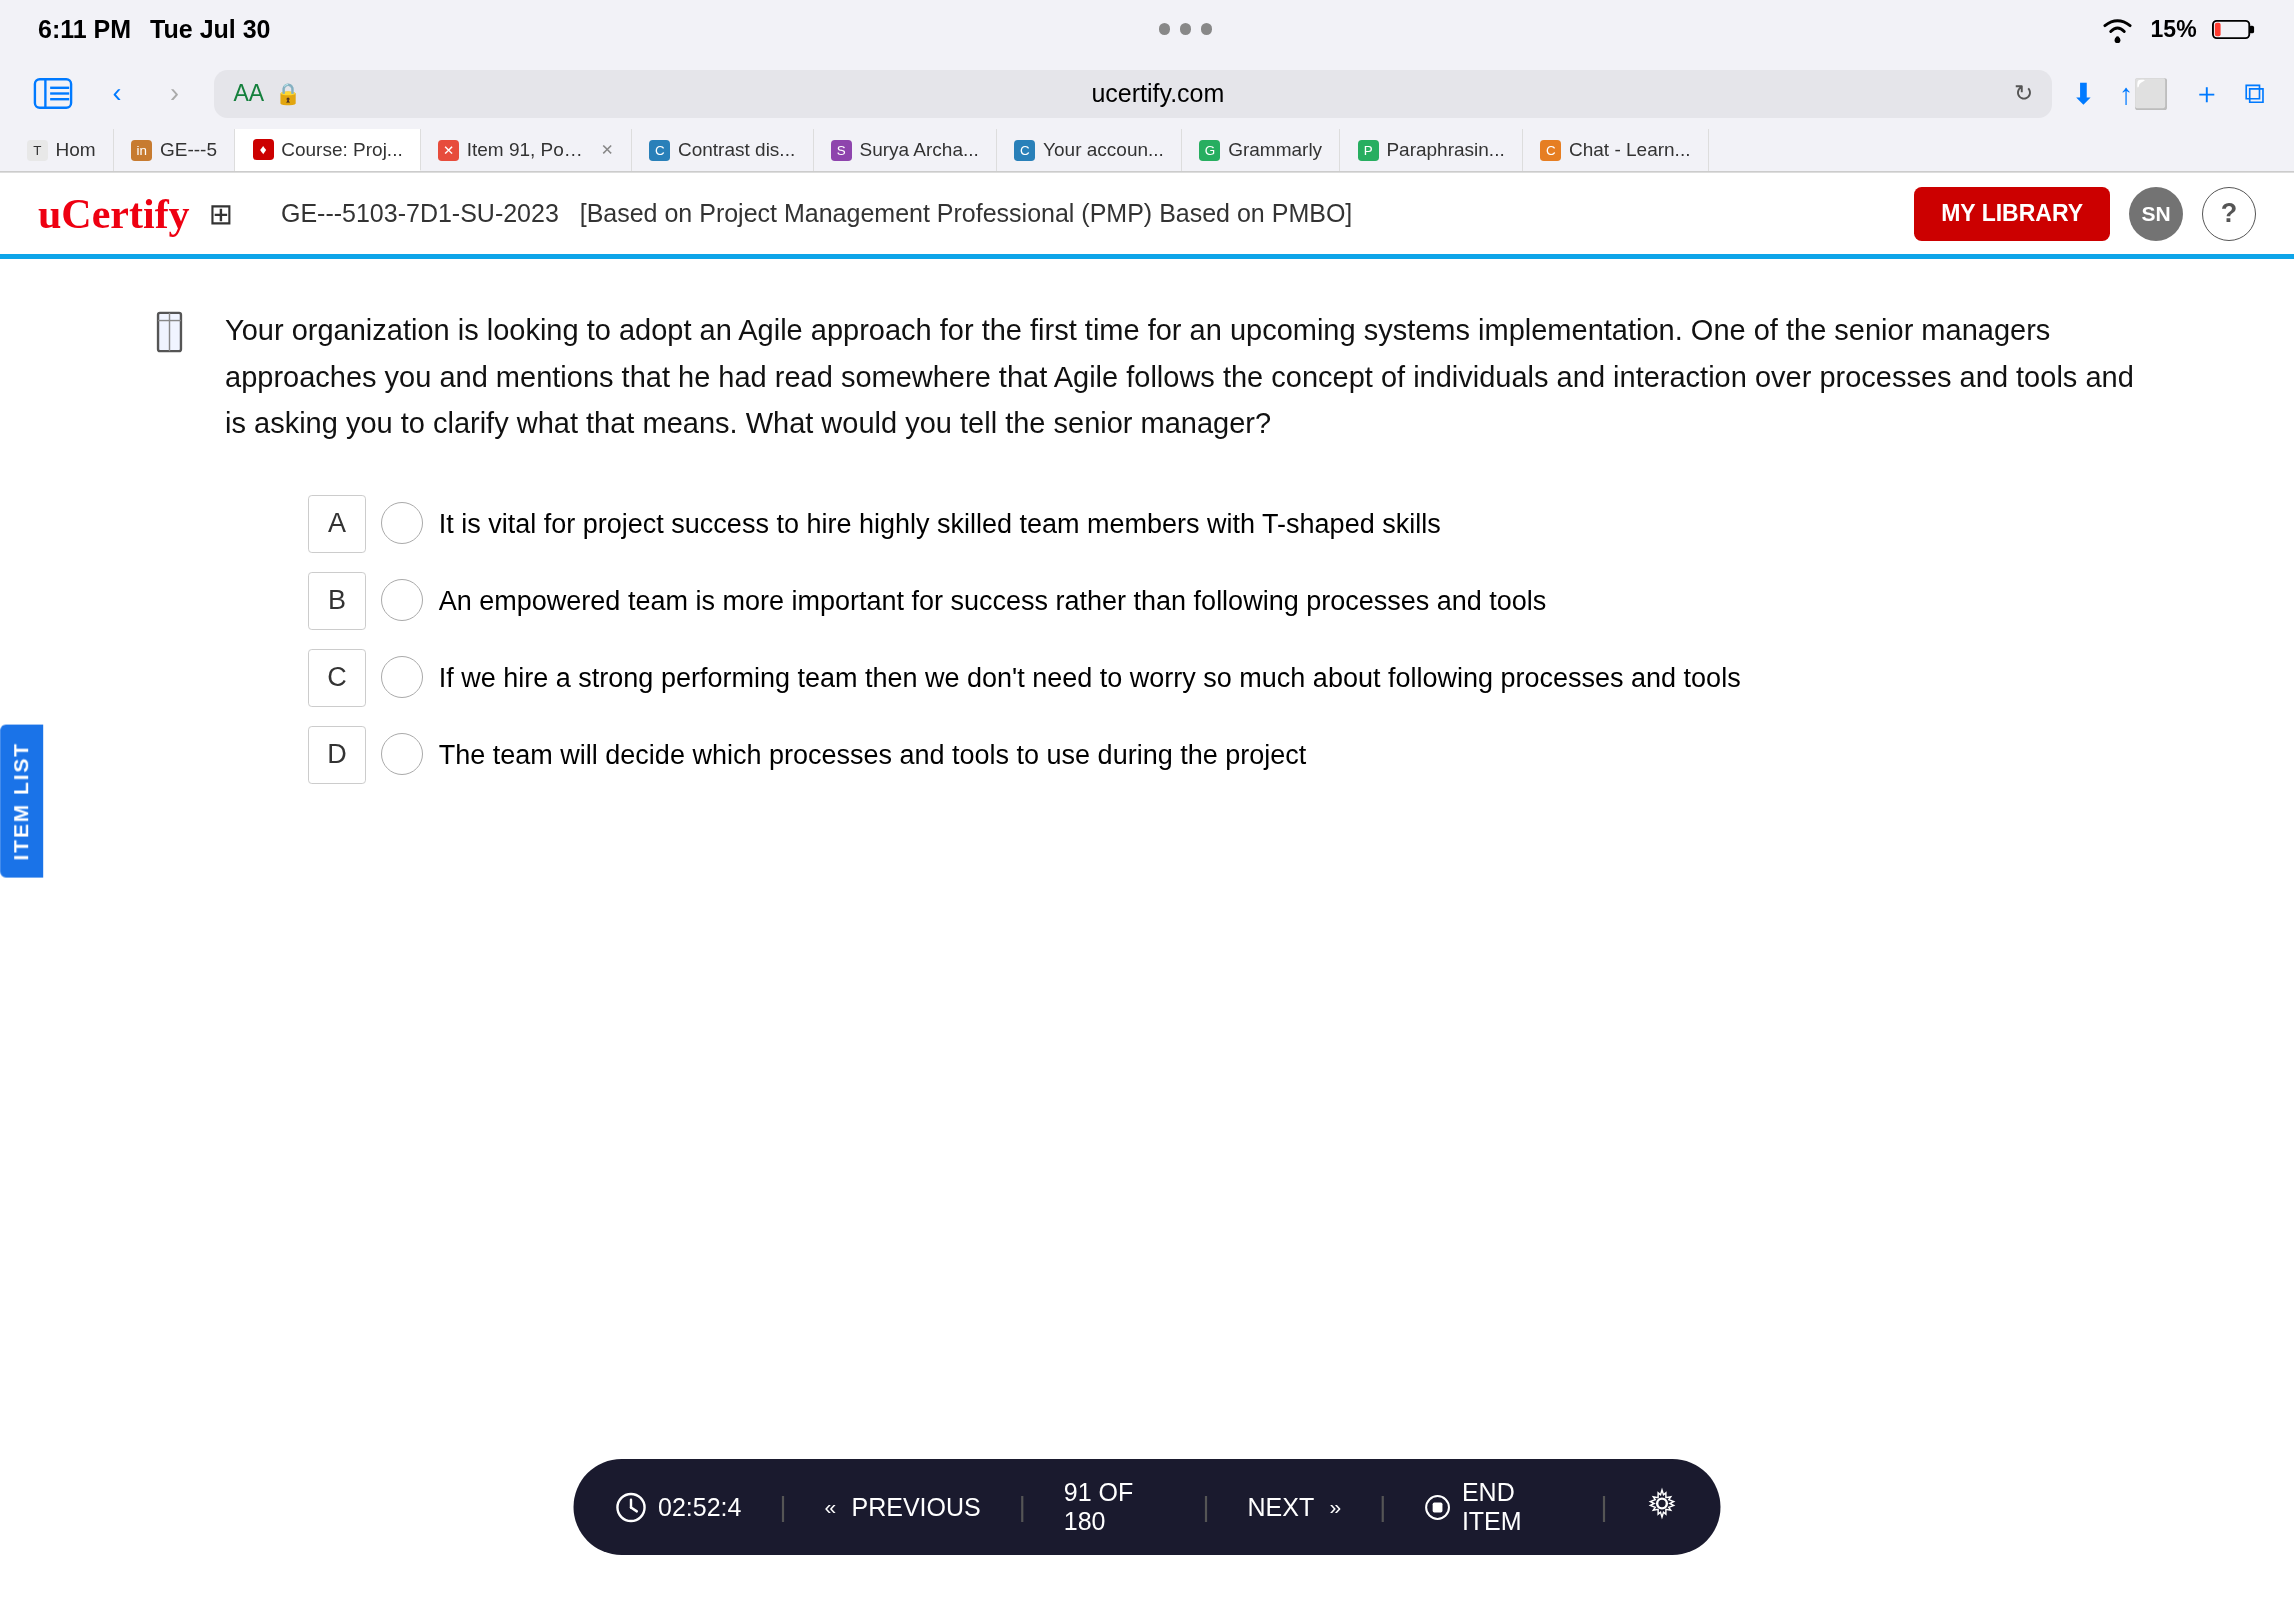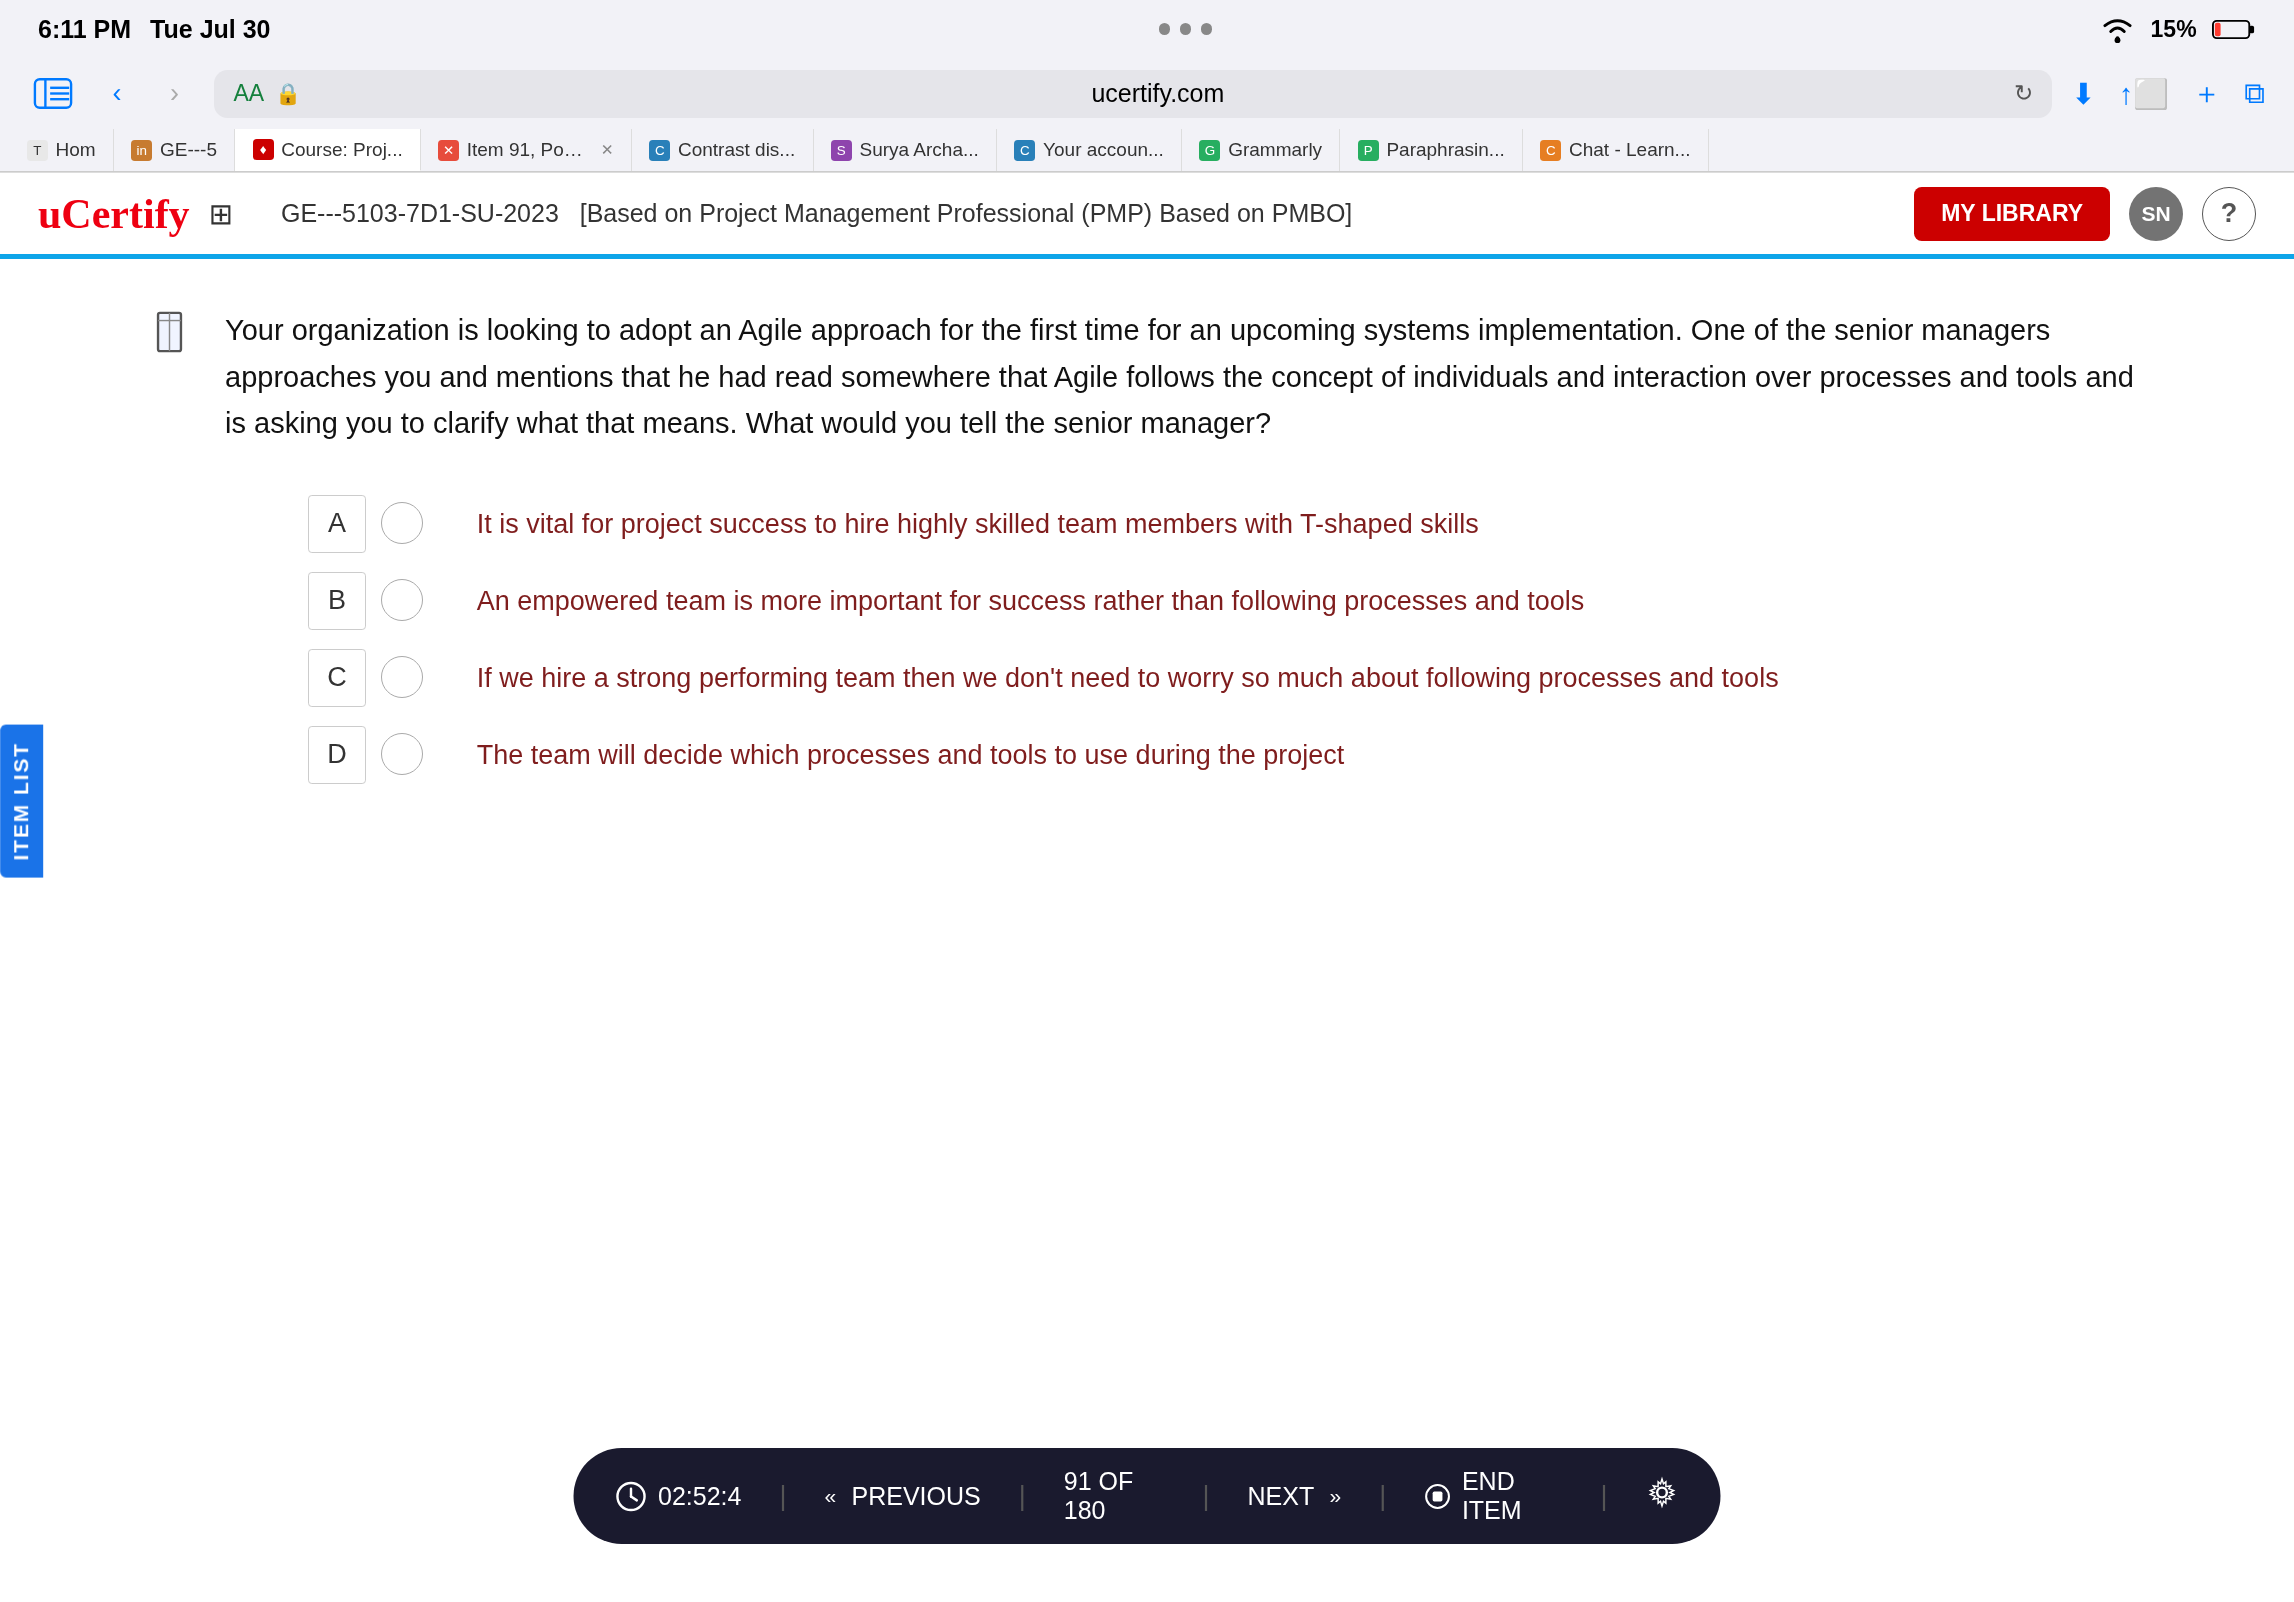--- a/index.html
+++ b/index.html
@@ -185,29 +185,28 @@
     }
     .option-radio {
       width: 42px; height: 42px; margin-top: 7.7px;
       border: 1.9px solid #aaa; border-radius: 50%;
       display: flex; align-items: center; justify-content: center;
       flex-shrink: 0;
     }
     .option-text {
       font-size: 27px;
       line-height: 1.5;
-      color: #7f1d1d;
+      color: #000000;
       padding-top: 9.6px;
-      margin-left: 38px;
     }
 
     
     .bottom-bar {
       position: fixed;
-      bottom: 58px;
+      bottom: 47px;
       left: 50%;
       transform: translateX(-50%);
       background: #1a1a2e;
       color: #fff;
       display: flex;
       align-items: center;
       border-radius: 48px;
       padding: 19px 42px;
       gap: 38px;
       font-size: 25px;

